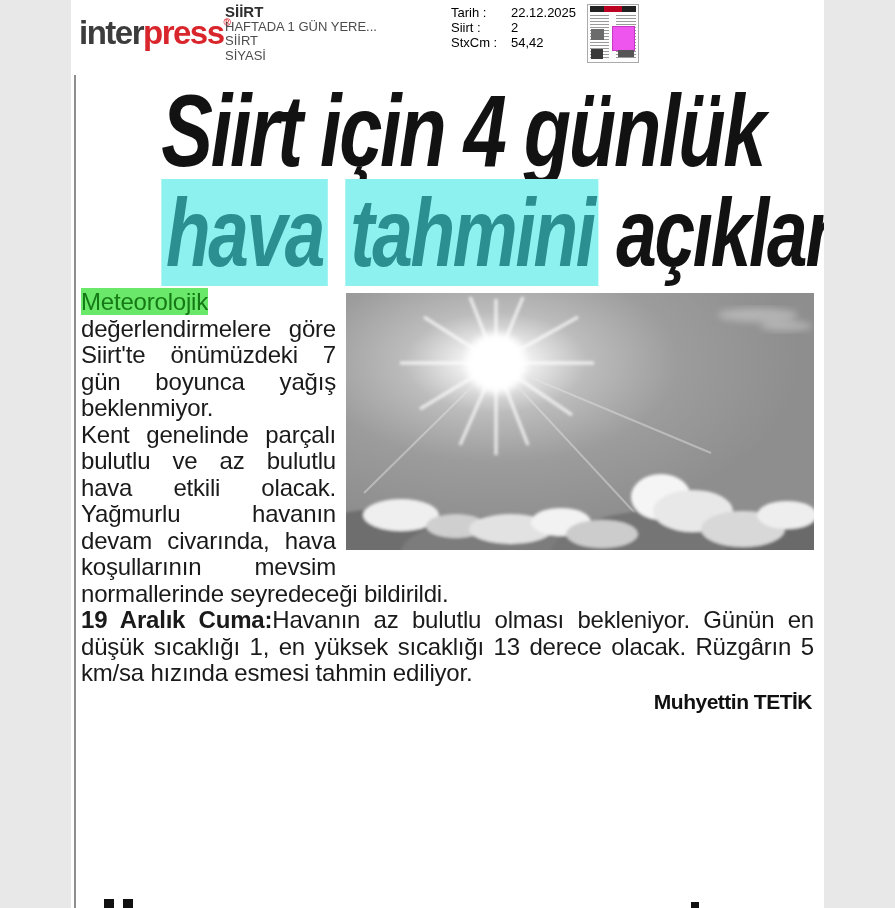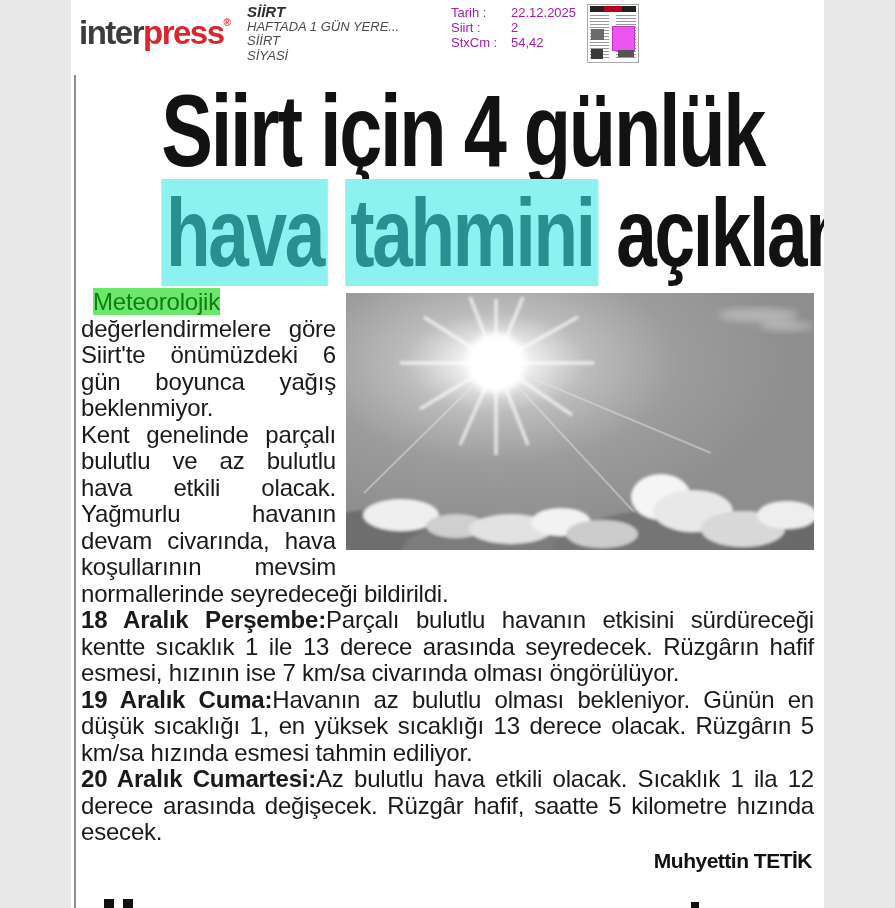--- a/index.html
+++ b/index.html
@@ -6,52 +6,52 @@
   .page{
     position:relative;width:753px;height:908px;background:#ffffff;
     font-family:"Liberation Sans",sans-serif;overflow:hidden;margin:0 auto;
   }
   
   .header{position:absolute;top:0;left:0;right:0;height:72px;background:#fff;}
   .logo{position:absolute;left:8px;top:6px;font-size:33px;font-weight:bold;letter-spacing:-1.5px;line-height:34px;}
   .logo-inter{color:var(--logo-dark,#3c3c3c);}
   .logo-press{color:var(--logo-red,#d9262c);}
   .logo-reg{color:var(--logo-red,#d9262c);font-size:10px;vertical-align:18px;letter-spacing:0;}
-  .pubinfo{position:absolute;left:176px;top:5px;font-size:13px;line-height:14.5px;color:#4c4c4c;font-style:italic;}
+  .pubinfo{position:absolute;left:154px;top:5px;font-size:13px;line-height:14.5px;color:#4c4c4c;}
   .pub-name{font-weight:bold;font-size:15px;color:#2f2f2f;}
-  .meta{position:absolute;left:380px;top:5px;font-size:13px;line-height:15px;color:#a21caf;}
+  .meta{position:absolute;left:380px;top:5px;font-size:13px;line-height:15px;color:#000000;}
   .meta-row{display:flex;}
   .meta-label{width:60px;}
   
   .thumb{position:absolute;left:516px;top:4px;width:50px;height:57px;background:#fdfdfd;border:1px solid #aaa;}
   .t-head{position:absolute;top:1px;left:2px;right:2px;height:6px;background:linear-gradient(to right,#222 0 30%,#b02 30% 70%,#222 70%);}
   .t-lines-l{position:absolute;top:10px;left:2px;width:19px;bottom:2px;background:repeating-linear-gradient(to bottom,#9a9a9a 0 1px,transparent 1px 3px);}
   .t-lines-r{position:absolute;top:10px;right:2px;width:20px;bottom:2px;background:repeating-linear-gradient(to bottom,#9a9a9a 0 1px,transparent 1px 3px);}
   .t-photo{position:absolute;left:3px;top:24px;width:13px;height:11px;background:#6b6b6b;}
   .t-dark{position:absolute;left:3px;bottom:3px;width:12px;height:10px;background:#3a3a3a;}
   .t-pink{position:absolute;right:3px;top:21px;width:21px;height:23px;background:var(--magenta,#ee55ee);border:1px solid #c438c4;}
   .t-foot{position:absolute;right:4px;bottom:5px;width:16px;height:7px;background:#555;}
   
   .article{position:absolute;top:75px;left:0;right:0;bottom:0;background:#fff;}
   .rule-left,.rule-right{position:absolute;top:0;bottom:0;width:2px;background:var(--border-gray,#8f8f8f);}
   .rule-left{left:3px;}
   .rule-right{left:885px;}
-  .headline{padding-top:4px;text-align:center;color:#121212;font-weight:bold;}
+  .headline{padding-top:4px;text-align:center;color:#121212;font-weight:bold;font-style:italic;}
   .hl-line{transform:scaleX(.76);transform-origin:center;white-space:nowrap;letter-spacing:-3px;}
   .hl1{font-size:102px;line-height:104px;height:104px;}
   .hl2{font-size:96px;line-height:92px;height:94px;margin-top:4px;}
   .hl-word{background:var(--cyan-bg,#8df1ef);color:var(--teal-text,#2b8e90);padding:0 6px;}
   .hl-rest{color:#121212;}
   
   .body{margin:8px 10px 0 10px;font-size:24px;line-height:26.5px;color:#1a1a1a;letter-spacing:-0.2px;}
   .photo{float:right;width:468px;height:257px;margin:4px 0 8px 10px;background:#9a9a9a;}
   .photo svg{display:block;}
   .body p{margin:0;text-align:justify;}
   .seg-bold{font-weight:bold;}
-  .seg-highlight-green{background:var(--green-bg,#6ae86a);color:var(--green-text,#157a15);margin-left:12px;}
+  .seg-highlight-green{background:var(--green-bg,#6ae86a);color:var(--green-text,#157a15);}
   .signature{text-align:right;font-weight:bold;font-size:21px;letter-spacing:-0.5px;margin:2px 2px 0 0;color:#111;}
   
   .crop-mark{position:absolute;background:#111;bottom:0;}
   .cm1{left:33px;width:10px;height:9px;}
   .cm2{left:52px;width:10px;height:9px;}
   .cm3{left:620px;width:8px;height:6px;}
 </style>
 </head>
 <body>
 
@@ -159,25 +159,23 @@
             <ellipse cx="215" cy="229" rx="30" ry="14" fill="#f2f2f2"></ellipse>
             <ellipse cx="256" cy="241" rx="36" ry="14" fill="#cccccc"></ellipse>
             <ellipse cx="315" cy="204" rx="30" ry="23" fill="#f5f5f5"></ellipse>
             <ellipse cx="347" cy="218" rx="40" ry="21" fill="#e8e8e8"></ellipse>
             <ellipse cx="397" cy="236" rx="42" ry="18" fill="#d8d8d8"></ellipse>
             <ellipse cx="441" cy="222" rx="30" ry="14" fill="#eeeeee"></ellipse>
           </g>
         </svg>
       </div>
       <div id="paragraphs">
-          <p><span class="seg-highlight-green">Meteorolojik</span><span class="seg-normal"> değerlendirmelere göre Siirt'te önümüzdeki 6 gün boyunca yağış beklenmiyor.</span></p>
+          <p><span class="seg-highlight-green">Meteorolojik</span><span class="seg-normal"> değerlendirmelere göre Siirt'te önümüzdeki 7 gün boyunca yağış beklenmiyor.</span></p>
           <p><span class="seg-normal">Kent genelinde parçalı bulutlu ve az bulutlu hava etkili olacak. Yağmurlu havanın devam civarında, hava koşullarının mevsim normallerinde seyredeceği bildirildi.</span></p>
-          <p><span class="seg-bold">18 Aralık Perşembe:</span><span class="seg-normal">Parçalı bulutlu havanın etkisini sürdüreceği kentte sıcaklık 1 ile 13 derece arasında seyredecek. Rüzgârın hafif esmesi, hızının ise 7 km/sa civarında olması öngörülüyor.</span></p>
           <p><span class="seg-bold">19 Aralık Cuma:</span><span class="seg-normal">Havanın az bulutlu olması bekleniyor. Günün en düşük sıcaklığı 1, en yüksek sıcaklığı 13 derece olacak. Rüzgârın 5 km/sa hızında esmesi tahmin ediliyor.</span></p>
-          <p><span class="seg-bold">20 Aralık Cumartesi:</span><span class="seg-normal">Az bulutlu hava etkili olacak. Sıcaklık 1 ila 12 derece arasında değişecek. Rüzgâr hafif, saatte 5 kilometre hızında esecek.</span></p>
         </div>
       <div class="signature">Muhyettin TETİK</div>
     </div>
 
     <div class="crop-mark cm1"></div>
     <div class="crop-mark cm2"></div>
     <div class="crop-mark cm3"></div>
   </div>
 
 </div>

